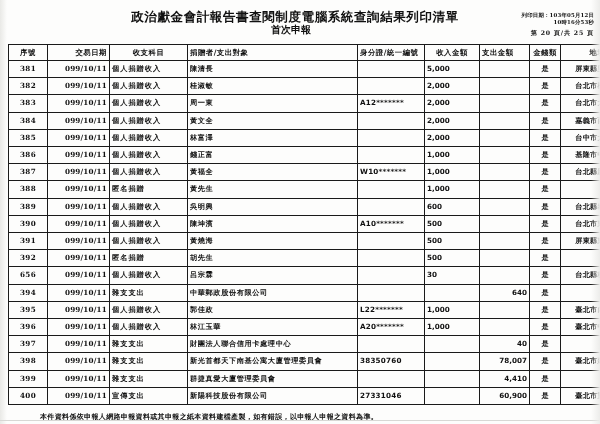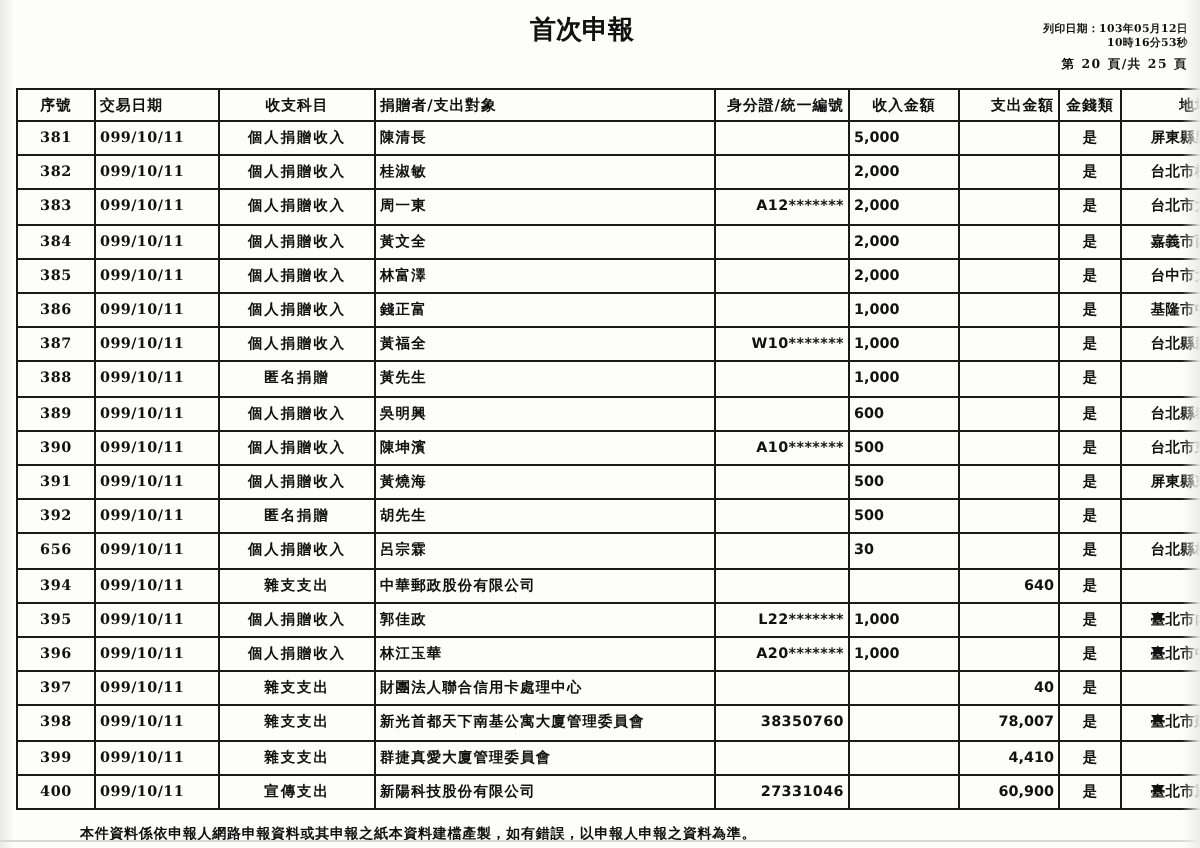--- a/index.html
+++ b/index.html
@@ -60,21 +60,21 @@
     text-align: center;
     font-size: 9.2px;
     font-weight: bold;
     letter-spacing: 0.2px;
     line-height: 11px;
     margin: 0;
     padding-right: 14px;
   }
   .subtitle2 {
     text-align: center;
-    font-size: 13px;
+    font-size: 10px;
     font-weight: bold;
     line-height: 10px;
     margin: 1px 0 0 0;
     padding-right: 18px;
   }
   .meta {
     position: absolute;
     right: 6px;
     top: 12px;
     text-align: right;
@@ -105,24 +105,24 @@
     overflow: hidden;
     white-space: nowrap;
   }
   table.sheet th {
     font-size: 7.4px;
     letter-spacing: 0.5px;
     height: 15px;
     line-height: 15px;
   }
   .c-seq     { width: 34px;  text-align: center; letter-spacing: 0.3px; }
-  .c-date    { width: 57px;  text-align: left; letter-spacing: 0.2px; }
-  .c-acct    { width: 73px;  text-align: center; letter-spacing: 1px; }
+  .c-date    { width: 57px;  text-align: right; letter-spacing: 0.2px; }
+  .c-acct    { width: 73px;  letter-spacing: 1px; }
   .c-party   { width: 165px; text-align: left; padding-left: 6px; letter-spacing: 0.6px;}
-  .c-id      { width: 62px;  text-align: right; font-size: 6.1px; letter-spacing: 0.2px; font-family: "DejaVu Sans", "Liberation Sans", sans-serif;}
+  .c-id      { width: 62px;  text-align: left; font-size: 6.1px; letter-spacing: 0.2px; font-family: "DejaVu Sans", "Liberation Sans", sans-serif;}
   .c-in      { width: 50px;  text-align: left; padding-right: 4px; }
   .c-out     { width: 45px;  text-align: right; padding-right: 4px; }
   .c-kind    { width: 26px;  text-align: center; }
   .c-addr    { width: 69px;  text-align: center; letter-spacing: 0.2px; }
 
   td.num { font-family: "DejaVu Sans", "Liberation Sans", sans-serif; font-size: 7px; }
 
   .footnote {
     margin: 7px 0 0 40px;
     font-size: 7px;
@@ -137,38 +137,39 @@
     height: 1px;
     background: #d8d8d5;
   }
 </style>
 </head>
 <body>
 
 <div class="page">
 
   <div class="header">
+    <div class="title">政治獻金會計報告書查閱制度電腦系統查詢結果列印清單</div>
     <div class="subtitle2">首次申報</div>
     <div class="meta">
       <div>列印日期：103年05月12日</div>
       <div>10時16分53秒</div>
       <div class="pageinfo">第 20 頁/共 25 頁</div>
     </div>
   </div>
 
   <table class="sheet">
     <thead>
       <tr>
         <th class="c-seq">序號</th>
         <th class="c-date">交易日期</th>
         <th class="c-acct">收支科目</th>
         <th class="c-party" style="text-align:left">捐贈者/支出對象</th>
         <th class="c-id">身分證/統一編號</th>
         <th class="c-in" style="text-align:center">收入金額</th>
-        <th class="c-out" style="text-align:right">支出金額</th>
+        <th class="c-out" style="text-align:left">支出金額</th>
         <th class="c-kind">金錢類</th>
         <th class="c-addr">地址</th>
       </tr>
     </thead>
     <tbody id="rows-body">
         <tr>
           <td class="c-seq">381</td>
           <td class="c-date">099/10/11</td>
           <td class="c-acct">個人捐贈收入</td>
           <td class="c-party">陳清長</td>

